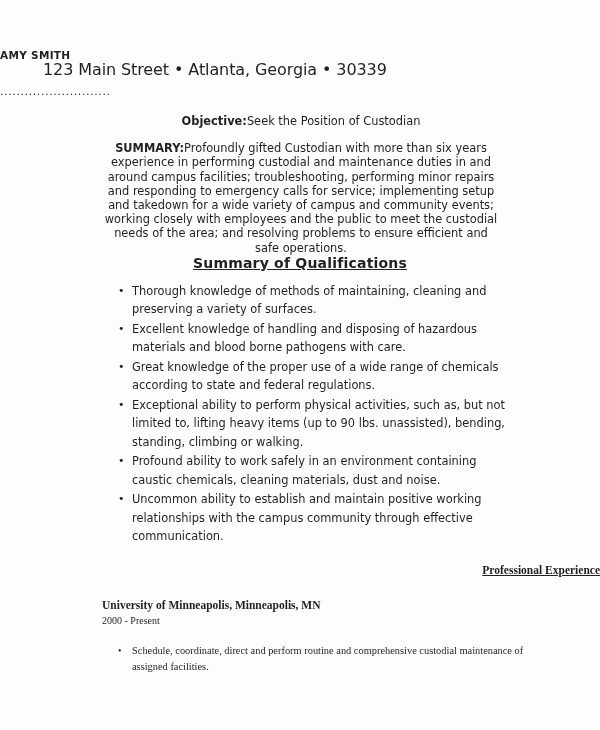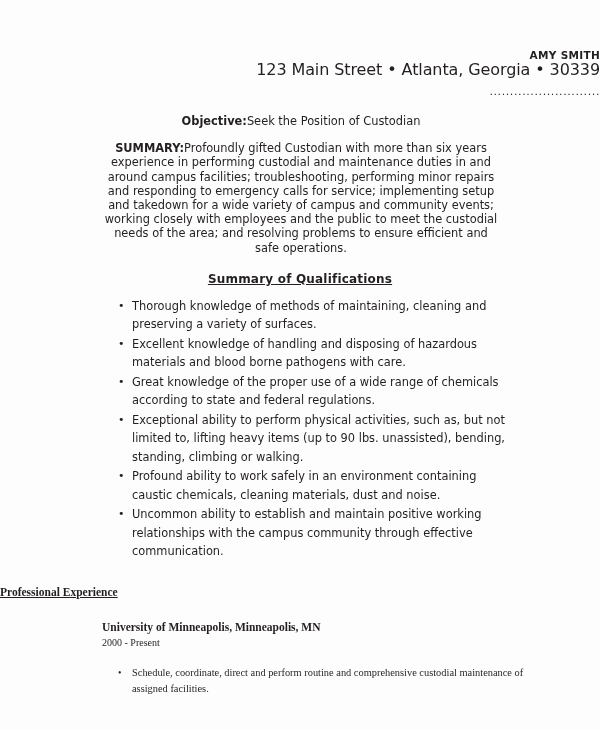--- a/index.html
+++ b/index.html
@@ -19,21 +19,21 @@
     position: relative;
     width: 600px;
     height: 730px;
     box-sizing: border-box;
     padding: 0;
   }
 
   
   .header {
     padding-top: 48px;
-    text-align: right;
+    text-align: left;
   }
   .name {
     font-size: 10.5px;
     font-weight: bold;
     letter-spacing: 0.3px;
     line-height: 14px;
   }
   .addr {
     font-size: 16px;
     line-height: 15px;
@@ -69,23 +69,22 @@
   }
   .summary {
     margin-top: 13px;
   }
   .lbl {
     font-weight: bold;
   }
 
   
   .sec-head-sans {
-    margin-top: 17px;
     text-align: center;
-    font-size: 12px;
+    font-size: 14px;
     font-weight: bold;
     text-decoration: underline;
     letter-spacing: 0.2px;
   }
 
   
   ul.quals {
     margin: 11px 88px 0 118px;
     padding: 0;
     list-style: none;
@@ -103,22 +102,22 @@
     left: 0;
     top: 0;
     font-size: 11px;
   }
 
   
   .serif {
     font-family: "Liberation Serif", "DejaVu Serif", serif;
   }
   .sec-head-serif {
-    margin-top: 25px;
-    text-align: left;
+    margin-top: 18px;
+    text-align: right;
     font-size: 11.5px;
     font-weight: bold;
     text-decoration: underline;
   }
   .employer {
     margin: 22px 100px 0 102px;
     font-size: 11.5px;
     font-weight: bold;
     line-height: 15px;
   }

